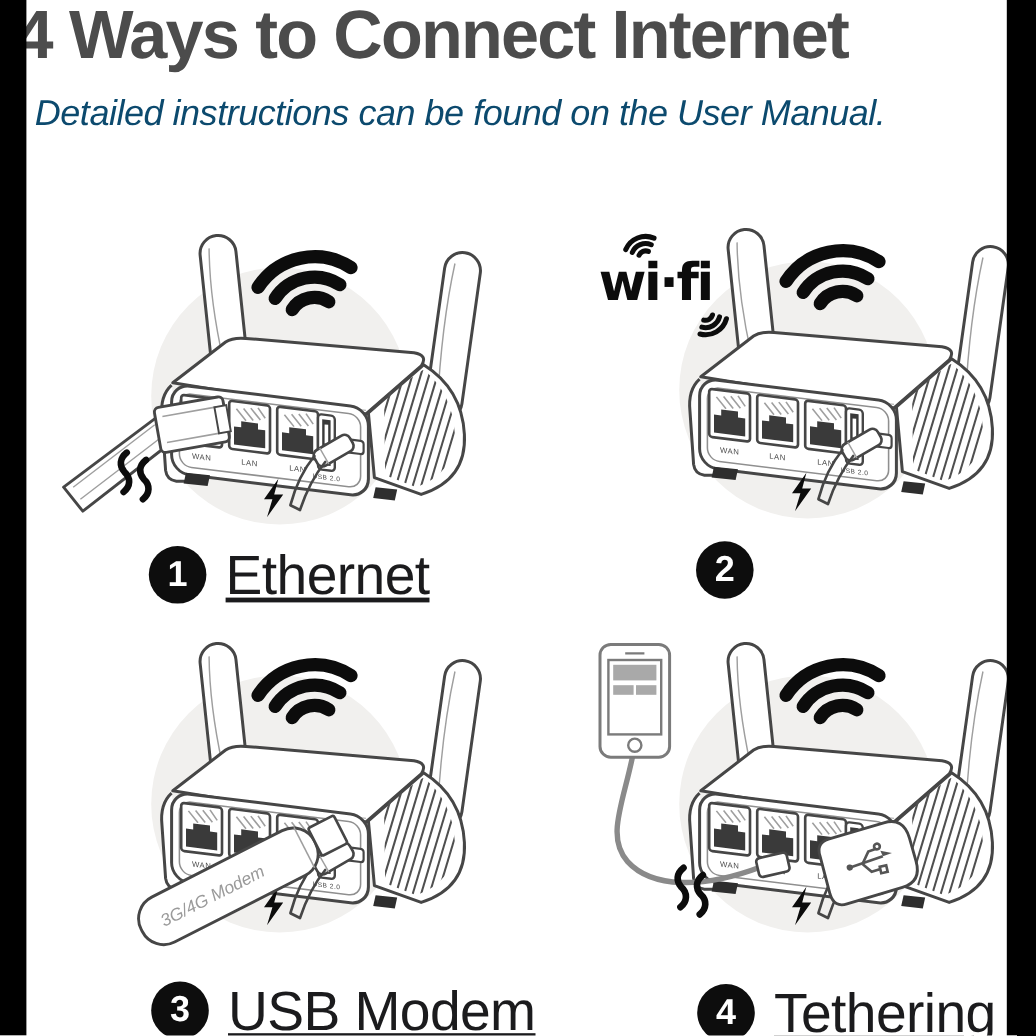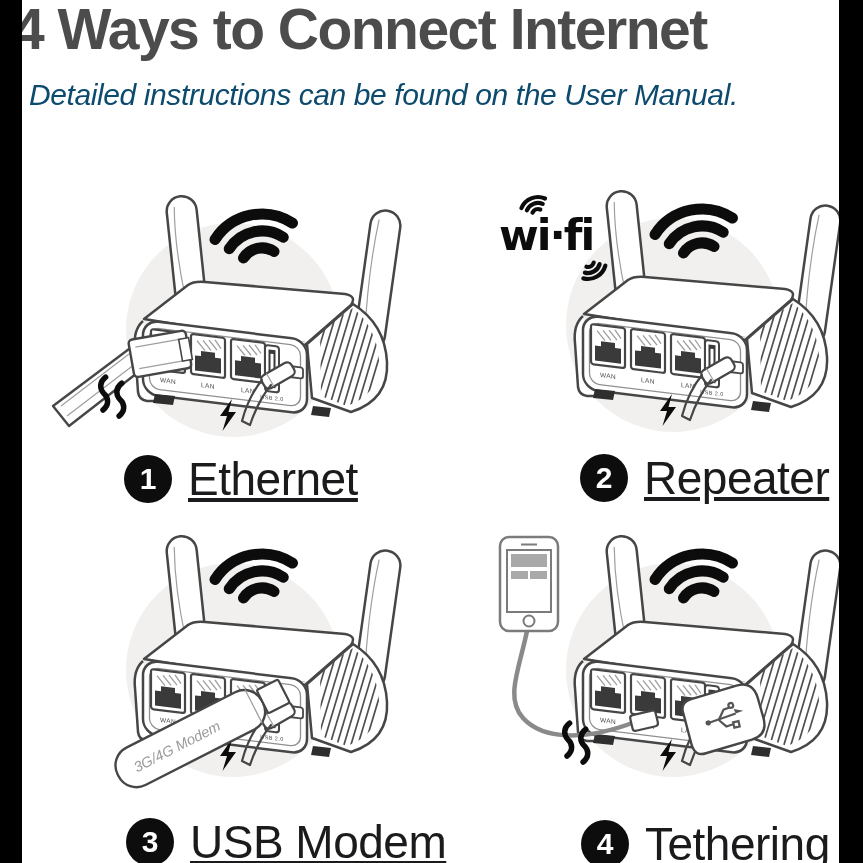--- a/index.html
+++ b/index.html
@@ -222,21 +222,20 @@
 <div id="cap-1" class="caption">
   <div class="badge">
       <span>1</span>
     </div>
   <div class="caption-label">Ethernet</div>
 </div>
 <div id="cap-2" class="caption">
   <div class="badge">
       <span>2</span>
     </div>
-  <div class="caption-label">Repeater</div>
 </div>
 <div id="cap-3" class="caption">
   <div class="badge">
       <span>3</span>
     </div>
   <div class="caption-label">USB Modem</div>
 </div>
 <div id="cap-4" class="caption">
   <div class="badge">
       <span>4</span>

